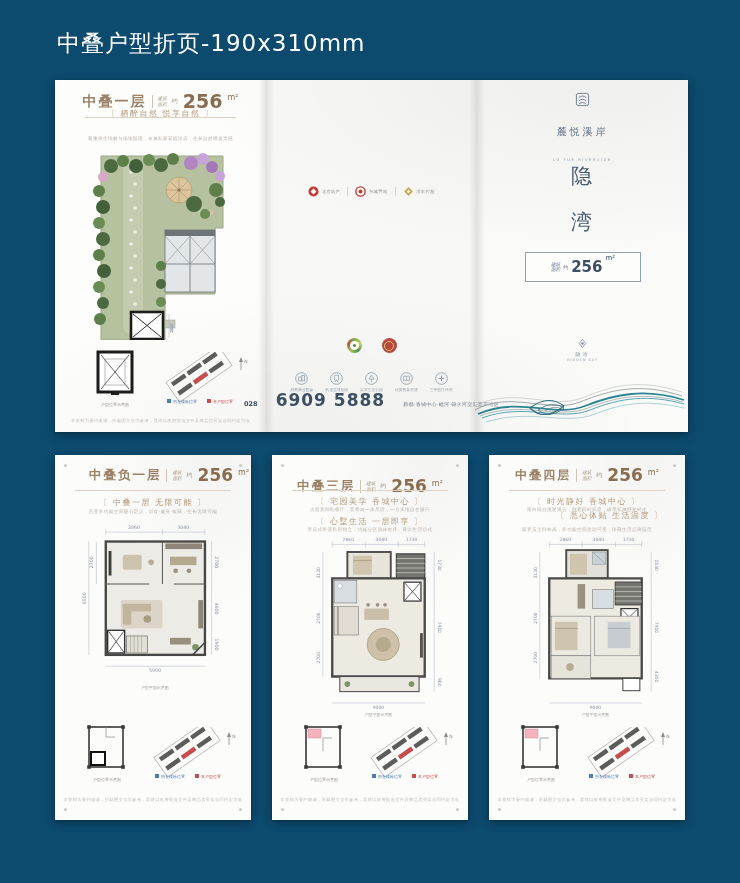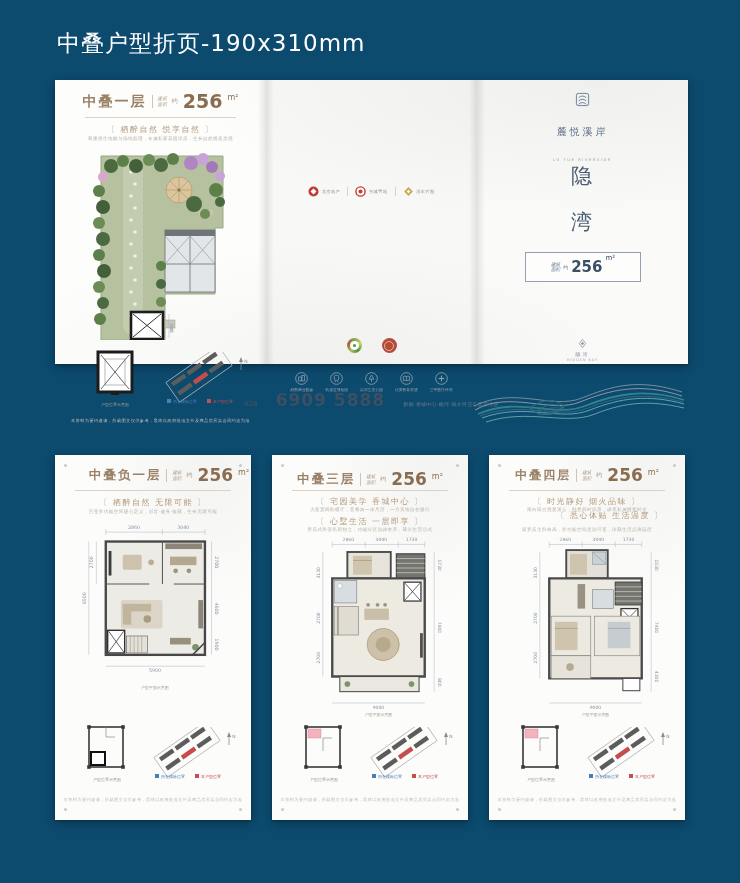--- a/index.html
+++ b/index.html
@@ -2,21 +2,21 @@
 <html><head>
 <meta charset="utf-8">
 <style>
   html,body{margin:0;padding:0;background:#9a9a9a;}
   *{box-sizing:border-box;}
   .stage{position:relative;width:740px;height:883px;background:#0c4a6e;overflow:hidden;
          font-family:"DejaVu Sans","Liberation Sans",sans-serif;}
   .page-title{position:absolute;left:57px;top:28px;font-size:23px;color:#ffffff;
               font-weight:500;letter-spacing:1px;}
   .sheet{position:absolute;background:#fbfbfa;box-shadow:0 3px 9px rgba(0,0,0,.30),0 1px 2px rgba(0,0,0,.18);}
-  .sheet-top{left:55px;top:80px;width:633px;height:284px;
+  .sheet-top{left:55px;top:80px;width:633px;height:352px;
      background:linear-gradient(90deg,#fdfdfc 0 33.3%,#f8f8f6 33.3% 66.6%,#fafaf8 66.6%);padding-left:32px;}
   .sheet-top::before{content:"";position:absolute;inset:0;pointer-events:none;
      background:
        radial-gradient(120% 90% at 85% 0%,rgba(0,0,0,.045),transparent 55%),
        radial-gradient(90% 70% at 40% 100%,rgba(0,0,0,.03),transparent 60%);}
   .fold{position:absolute;top:0;bottom:0;width:16px;pointer-events:none;
         background:linear-gradient(90deg,transparent,rgba(0,0,0,.09) 50%,transparent);}
   .panel{position:absolute;top:0;width:211px;height:352px;}
   .card{left:0;top:0;width:196px;height:365px;background:#fcfcfb;
         background-image:radial-gradient(110% 80% at 80% 0%,rgba(0,0,0,.035),transparent 55%);}
@@ -83,21 +83,21 @@
         <span class="vr"></span>
         <span class="stack">
           <i>建筑</i>
           <i>面积</i>
         </span>
         <span class="approx">约</span>
         <span class="num">256</span>
         <span class="unit">m²</span>
       </div>
       <div class="rule" style="top:37px;left:30px;width:151px;"></div>
-      <div class="bracket" style="top:44px;">〔 栖醉自然 悦享自然 〕</div>
+      <div class="bracket" style="top:28px;">〔 栖醉自然 悦享自然 〕</div>
       <div class="subline" style="top:56px;padding:0 8px;">尊重原生地貌与场地肌理，专属私家花园洋房，生长自然栖居灵感</div>
 
       <svg style="position:absolute;left:18px;top:64px;" width="175" height="196" viewBox="0 0 175 196">
         <path d="M28,12 H150 V84 H142 V150 H92 V196 H28 Z" fill="#b6c1a0" stroke="#9aa787" stroke-width="1"></path>
         <rect x="50" y="18" width="20" height="172" rx="8" fill="#c3ccae"></rect>
         <g fill="#eef0e6">
           <circle cx="58" cy="28" r="1.8"></circle>
             <circle cx="62" cy="40" r="1.8"></circle>
             <circle cx="58" cy="52" r="1.8"></circle>
           <circle cx="62" cy="64" r="1.8"></circle>
@@ -343,21 +343,21 @@
       <span class="vr"></span>
       <span class="stack">
           <i>建筑</i>
           <i>面积</i>
         </span>
       <span class="approx">约</span>
       <span class="num" style="font-size:17px;">256</span>
       <span class="unit">m²</span>
     </div>
     <div class="rule" style="top:35px;left:20px;width:156px;"></div>
-    <div class="bracket" style="top:42px;">〔 栖醉自然 无限可能 〕</div>
+    <div class="bracket" style="top:42px;">〔 中叠一层 无限可能 〕</div>
     <div class="subline" style="top:54px;padding:0 6px;">百变多功能空间随心定义，影音·健身·收藏，生长无限可能</div>
 
     <svg style="position:absolute;left:13px;top:58px;" width="170" height="194" viewBox="0 0 180 205">
       <g stroke="#a9b2bd" stroke-width=".5">
         <line x1="40" y1="20" x2="145" y2="20"></line>
           <line x1="40" y1="17" x2="40" y2="23"></line>
         <line x1="100" y1="17" x2="100" y2="23"></line>
           <line x1="145" y1="17" x2="145" y2="23"></line>
         <line x1="30" y1="30" x2="30" y2="75"></line>
           <line x1="22" y1="30" x2="22" y2="150"></line>
@@ -437,21 +437,21 @@
       <text x="58" y="50.7" font-size="4" fill="#c64d4d">本户型位置</text>
     </svg>
     <div class="fineprint" style="left:8px;right:8px;top:342px;">本资料为要约邀请，所载图文仅供参考，最终以政府批准文件及商品房买卖合同约定为准</div>
   </div>
 
   <div class="sheet card" style="left:272px;top:455px;">
     <div class="dot" style="left:9px;top:9px;"></div>
       <div class="dot" style="right:9px;top:9px;"></div>
     <div class="dot" style="left:9px;bottom:9px;"></div>
       <div class="dot" style="right:9px;bottom:9px;"></div>
-    <div class="hdr" style="top:16px;">
+    <div class="hdr" style="top:23px;">
       <span class="t" style="font-size:12.5px;">中叠三层</span>
       <span class="vr"></span>
       <span class="stack">
           <i>建筑</i>
           <i>面积</i>
         </span>
       <span class="approx">约</span>
       <span class="num" style="font-size:17px;">256</span>
       <span class="unit">m²</span>
     </div>
@@ -558,21 +558,21 @@
       <span class="vr"></span>
       <span class="stack">
           <i>建筑</i>
           <i>面积</i>
         </span>
       <span class="approx">约</span>
       <span class="num" style="font-size:17px;">256</span>
       <span class="unit">m²</span>
     </div>
     <div class="rule" style="top:35px;left:20px;width:156px;"></div>
-    <div class="bracket" style="top:41px;">〔 时光静好 烟火品味 〕</div>
+    <div class="bracket" style="top:41px;">〔 时光静好 香城中心 〕</div>
     <div class="subline" style="top:52px;padding:0 6px;">南向阳台揽星观云，卧看四时风景，静享私属惬意时光</div>
     <div class="bracket" style="top:55px;margin-left:46px;">〔 悉心体贴 生活温度 〕</div>
     <div class="subline" style="top:72px;padding:0 6px;">双套房主卧布局，多功能空间灵动可变，珍藏生活点滴温度</div>
 
     <svg style="position:absolute;left:13px;top:80px;" width="170" height="184" viewBox="0 0 180 195">
       <g stroke="#a9b2bd" stroke-width=".5">
         <line x1="50" y1="10" x2="148" y2="10"></line>
           <line x1="50" y1="7" x2="50" y2="13"></line>
         <line x1="85" y1="7" x2="85" y2="13"></line>
           <line x1="120" y1="7" x2="120" y2="13"></line>

